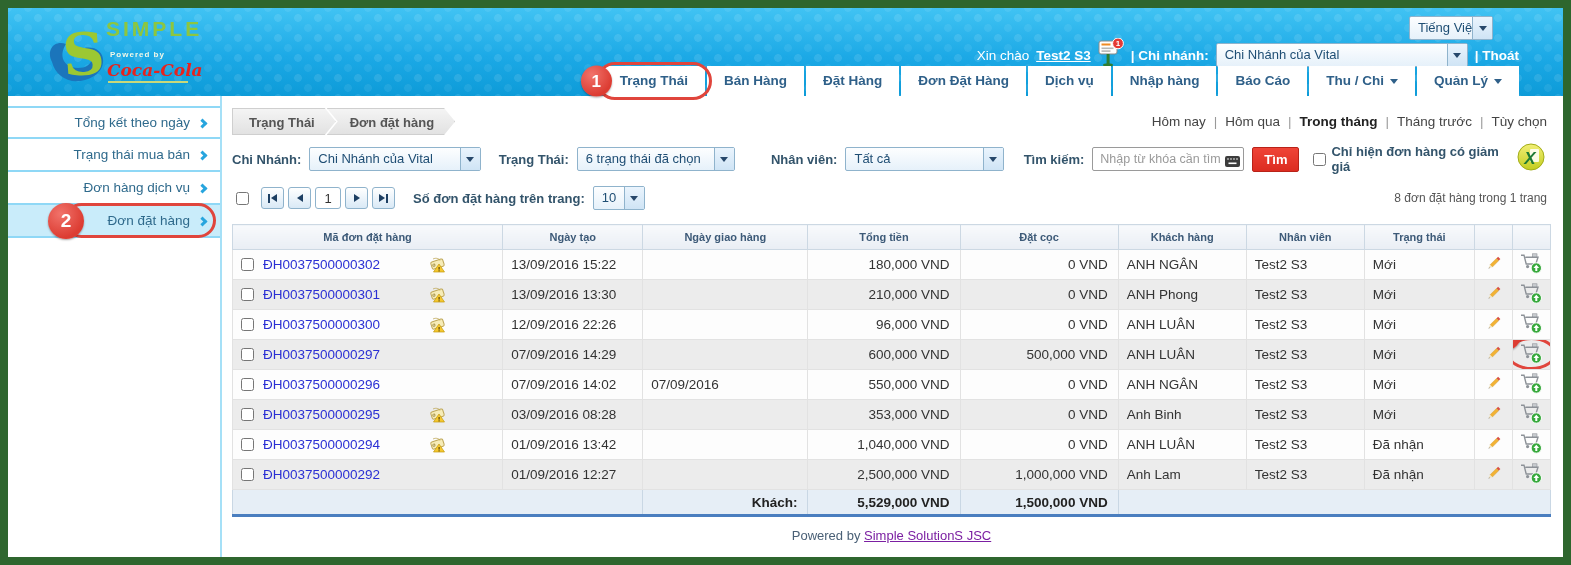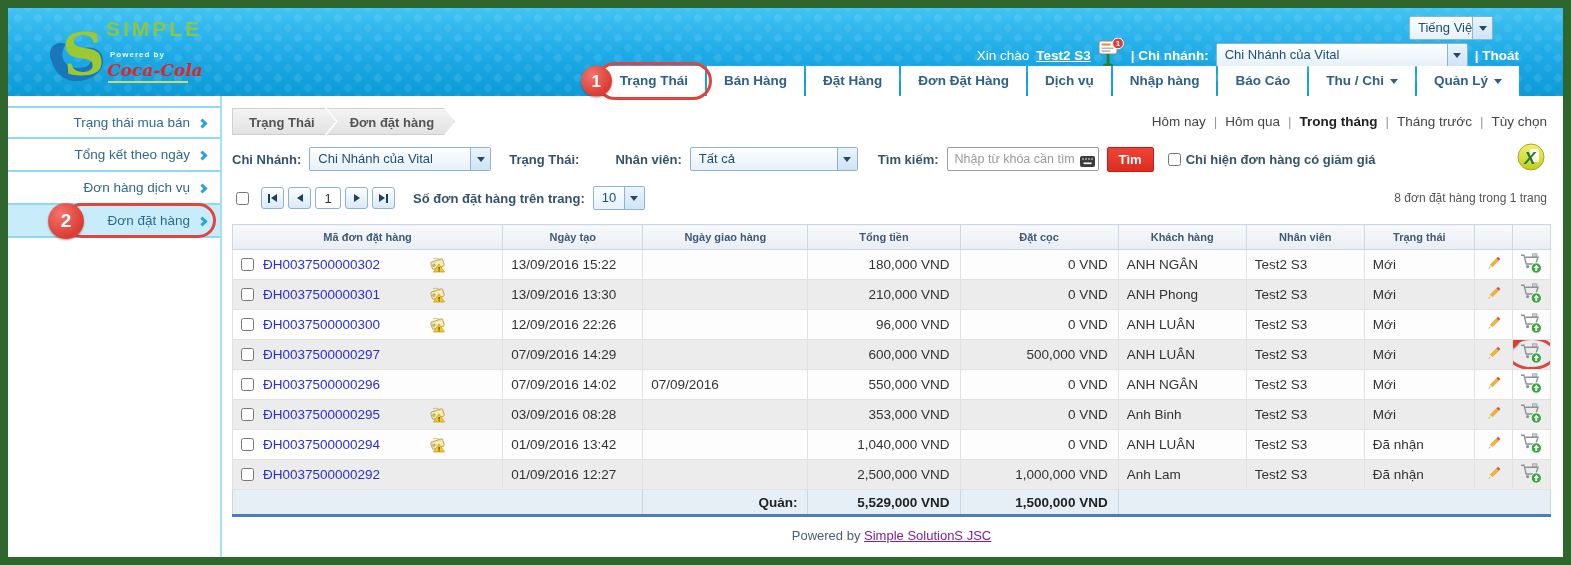--- a/index.html
+++ b/index.html
@@ -187,25 +187,25 @@
         <div class="tab">
           <span>Quản Lý</span>
           <span class="tri-down"></span>
         </div>
       </div>
   </div>
 
   <div class="bodyrow">
     <aside class="sidebar">
         <div class="side-item">
+          <span>Tổng kết theo ngày</span>
+          <span class="chev"></span>
+        </div>
+        <div class="side-item">
           <span>Trạng thái mua bán</span>
-          <span class="chev"></span>
-        </div>
-        <div class="side-item">
-          <span>Tổng kết theo ngày</span>
           <span class="chev"></span>
         </div>
         <div class="side-item">
           <span>Đơn hàng dịch vụ</span>
           <span class="chev"></span>
         </div>
         <div class="side-item active">
           <span>Đơn đặt hàng</span>
           <span class="chev"></span>
           <span class="annot-ellipse side-ellipse"></span>
@@ -235,20 +235,26 @@
 
       <div class="filter-row">
         <span class="flabel">Chi Nhánh:</span>
         <div class="dd" style="width:182px">
           <span class="val">Chi Nhánh của Vital</span>
           <span class="arr">
               <i></i>
             </span>
         </div>
         <span class="flabel" style="margin-left:10px">Trạng Thái:</span>
+        <div class="dd" style="width:168px">
+          <span class="val">6 trạng thái đã chọn</span>
+          <span class="arr">
+              <i></i>
+            </span>
+        </div>
         <span class="flabel" style="margin-left:28px">Nhân viên:</span>
         <div class="dd" style="width:168px">
           <span class="val">Tất cả</span>
           <span class="arr">
               <i></i>
             </span>
         </div>
         <span class="flabel" style="margin-left:12px">Tìm kiếm:</span>
         <span class="search-wrap">
           <input class="search-input" type="text" placeholder="Nhập từ khóa cần tìm ..." style="">
@@ -677,21 +683,21 @@
                     <circle cx="14.6" cy="13.6" r="1.6" fill="#8d9298"></circle>
                     <circle cx="16.3" cy="15" r="5.2" fill="#37a93c" stroke="#fff"></circle>
                     <polygon points="16.3,11.8 19.2,15.1 17.3,15.1 17.3,18 15.3,18 15.3,15.1 13.4,15.1" fill="#fff"></polygon>
                   </svg>
                 </span></td>
             </tr>
           </tbody>
         <tfoot>
           <tr>
             <td colspan="2"></td>
-            <td class="t-label">Quản:</td>
+            <td class="t-label">Khách:</td>
             <td class="num">5,529,000 VND</td>
             <td class="num">1,500,000 VND</td>
             <td colspan="5"></td>
           </tr>
         </tfoot>
       </table>
 
       <div class="footer">
         <span>Powered by</span>
         <a>Simple SolutionS JSC</a>

